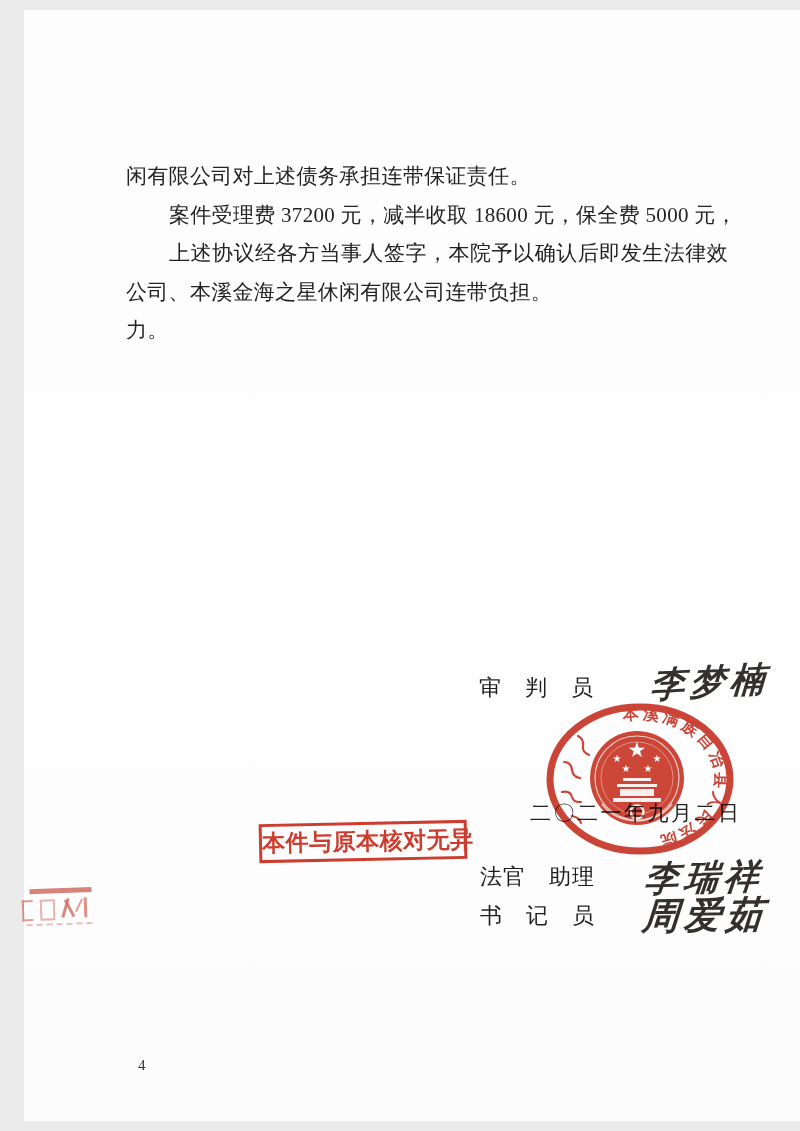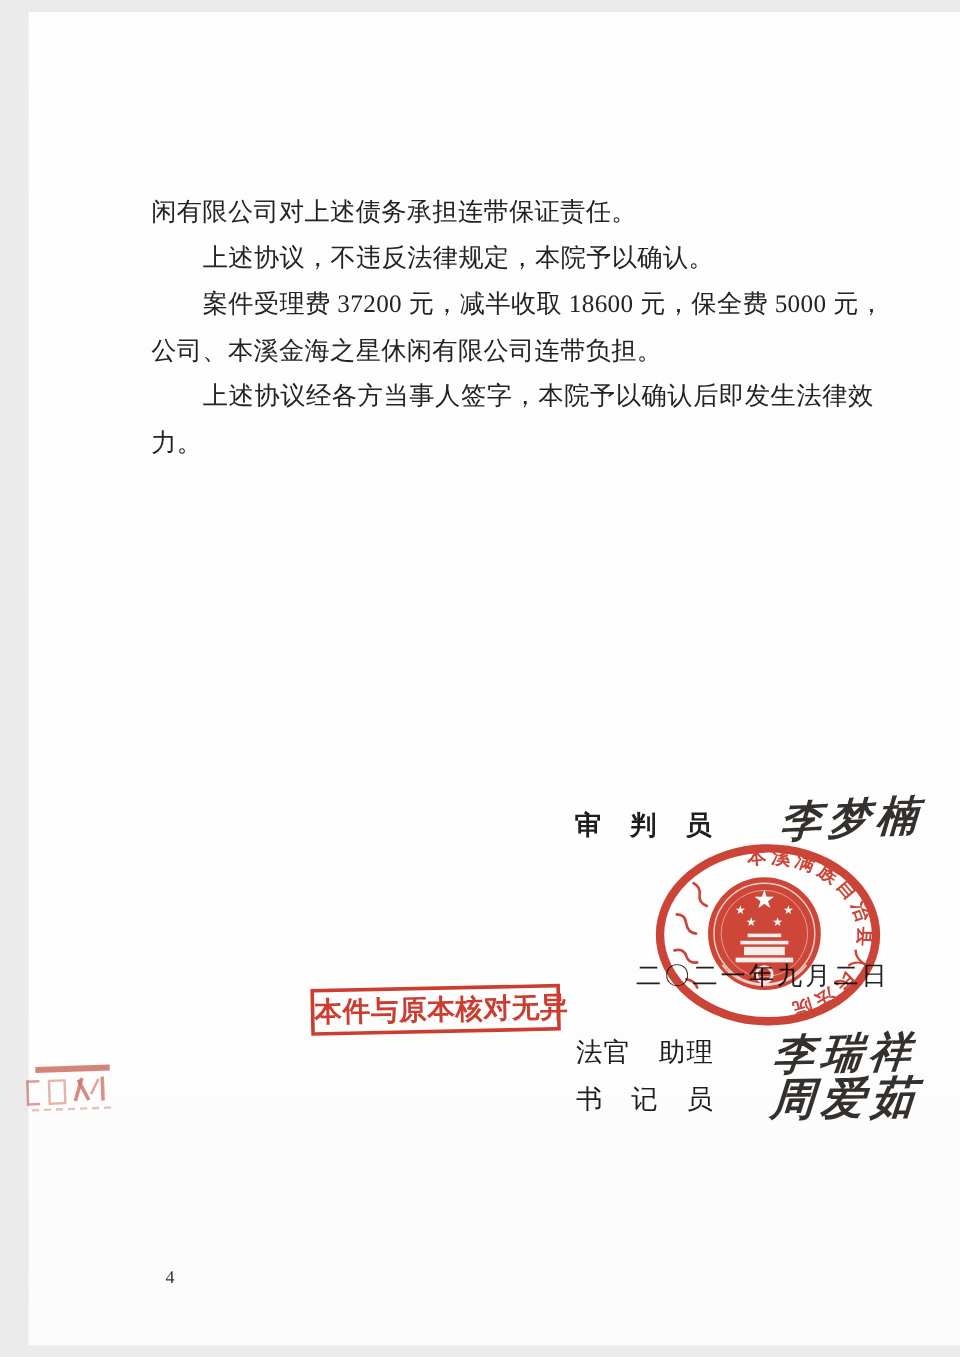--- a/index.html
+++ b/index.html
@@ -21,21 +21,21 @@
     letter-spacing:0.3px;
   }
   .tline{white-space:nowrap;}
   .tline.indent{text-indent:43px;}
   .tline.just{white-space:normal;text-align:justify;text-align-last:justify;}
   
   .role-label{
     position:absolute;font-size:22px;color:#1e1e1e;white-space:pre;
     letter-spacing:1px;
   }
-  .judge-label{left:455px;top:663px;font-weight:bold;}
+  .judge-label{left:455px;top:663px;}
   .assistant-label{left:456px;top:852px;}
   .clerk-label{left:456px;top:891px;}
   .hand-name{
     position:absolute;font-size:35px;font-weight:700;color:#33302d;
     letter-spacing:5px;white-space:nowrap;
     transform:rotate(-3deg) skewX(-6deg);transform-origin:left center;
     font-style:italic;
   }
   .judge-name{left:626px;top:652px;}
   .assistant-name{left:620px;top:846px;transform:rotate(-1.5deg) skewX(-7deg);}
@@ -78,24 +78,23 @@
     position:absolute;left:114px;top:1047px;font-size:15px;color:#333;
   }
 </style>
 </head>
 <body>
 
 <div class="page">
 
   <div class="body-text">
     <div class="tline">闲有限公司对上述债务承担连带保证责任。</div>
-    <div class="tline indent">上述协议，不违反法律规定，本院予以确认。</div>
     <div class="tline indent">案件受理费 37200 元，减半收取 18600 元，保全费 5000 元，</div>
+    <div class="tline indent just">上述协议经各方当事人签字，本院予以确认后即发生法律效</div>
     <div class="tline">公司、本溪金海之星休闲有限公司连带负担。</div>
-    <div class="tline indent just">上述协议经各方当事人签字，本院予以确认后即发生法律效</div>
     <div class="tline">力。</div>
   </div>
 
   <div class="role-label judge-label">审　判　员</div>
   <div class="hand-name judge-name">李梦楠</div>
 
   <div class="date-line">二〇二一年九月二日</div>
 
   <div class="role-label assistant-label">法官　助理</div>
   <div class="hand-name assistant-name">李瑞祥</div>

